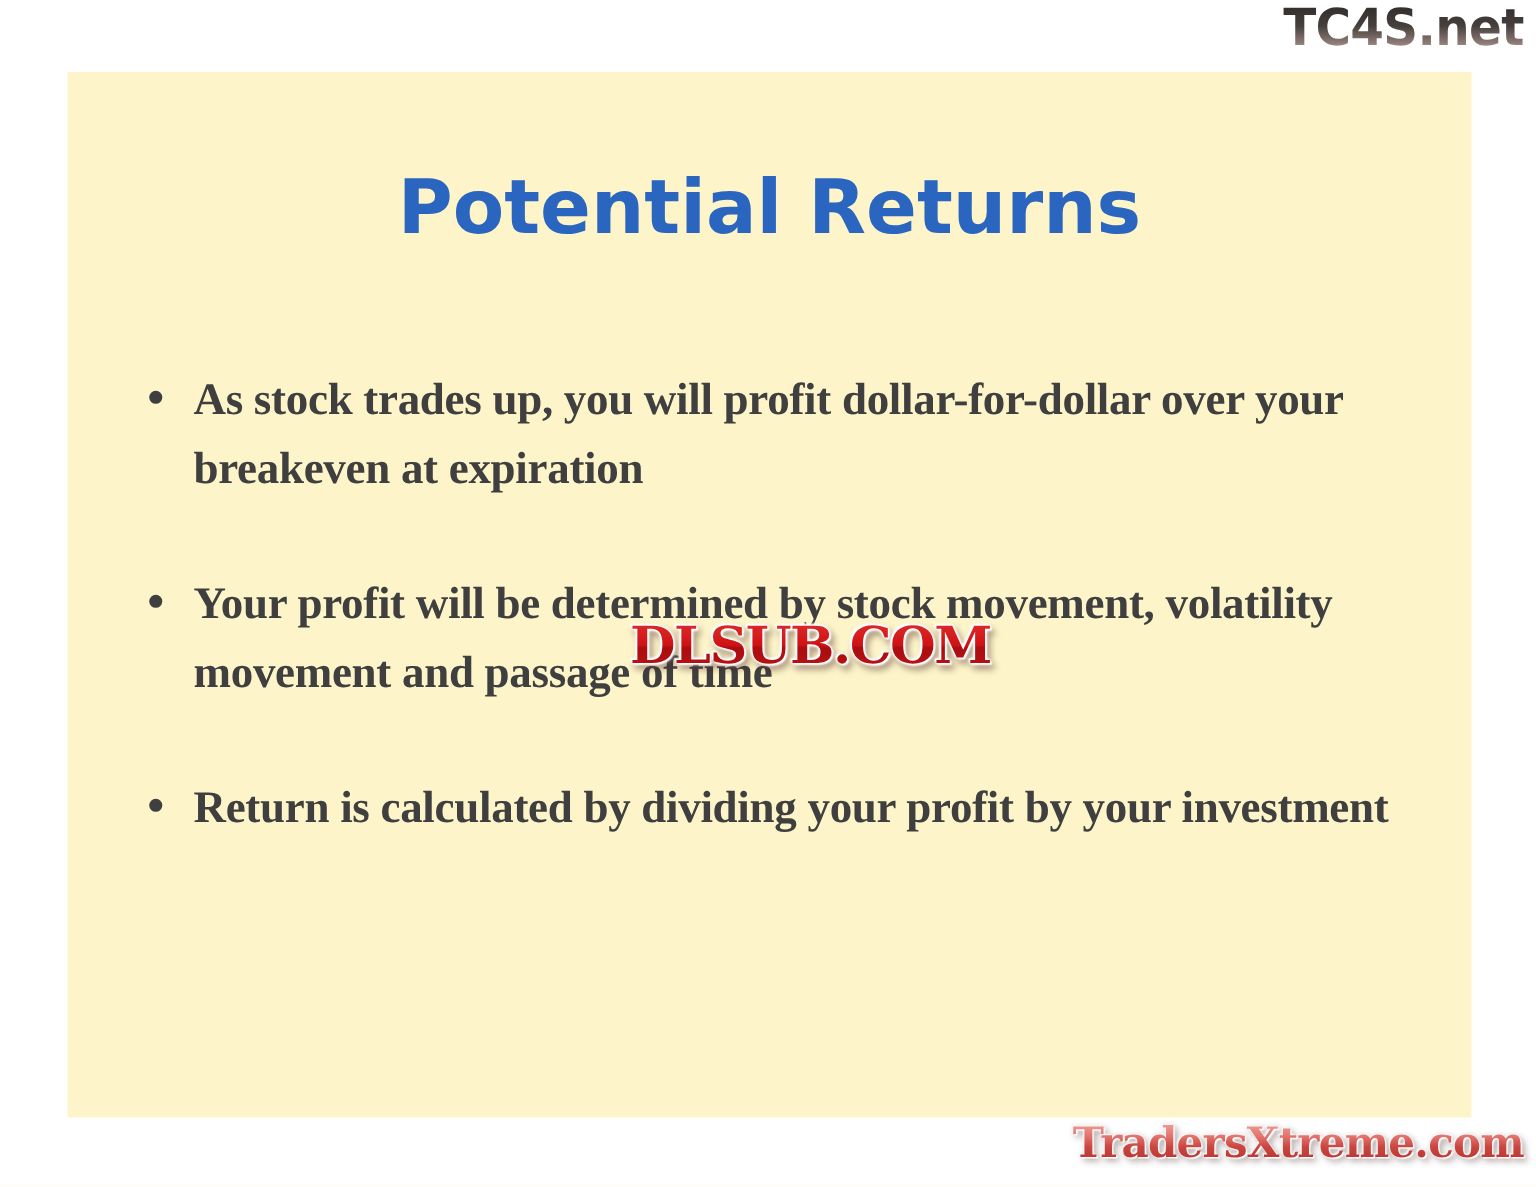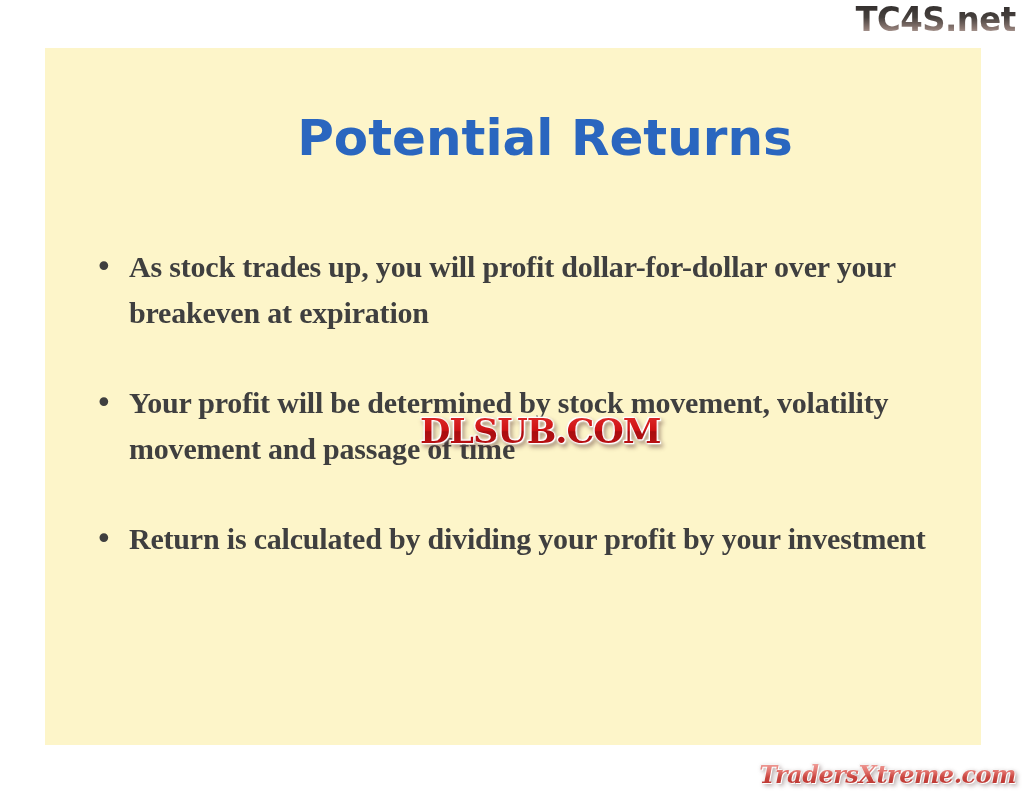--- a/index.html
+++ b/index.html
@@ -50,21 +50,20 @@
     top: 64px;
     left: 0;
     width: 100%;
     text-align: center;
     color: #2a66bf;
     font-family: "DejaVu Sans", sans-serif;
     font-size: 50px;
     font-weight: bold;
     letter-spacing: 0px;
     line-height: 1.05;
-    margin-left: 32px;
   }
 
   #bullet-list {
     position: absolute;
     top: 196px;
     left: 50px;
     width: 850px;
   }
 
   .bullet-item {
@@ -115,35 +114,34 @@
     white-space: nowrap;
     transform: scaleX(1.03);
     transform-origin: left top;
     z-index: 5;
   }
 
   
   #footer-logo {
     position: absolute;
     right: 8px;
-    bottom: 4px;
+    bottom: 15px;
     font-family: "DejaVu Serif", serif;
-    font-size: 24px;
+    font-size: 28px;
     font-weight: bold;
     letter-spacing: -0.5px;
     line-height: 1;
     background-image: linear-gradient(180deg, #f0a19c 0%, #e2726c 35%, #c9453f 60%, #b8322d 100%);
     -webkit-background-clip: text;
     background-clip: text;
     -webkit-text-fill-color: transparent;
     color: transparent;
     filter: drop-shadow(1px 1px 0 #ffffff) drop-shadow(-1px -1px 0 #f5f5f5)
             drop-shadow(2px 2px 2px rgba(90,60,60,0.40));
     white-space: nowrap;
-    font-style: italic;
   }
 </style>
 </head>
 <body>
 
 <div id="brand-logo">TC4S.net</div>
 
 <div id="slide-panel">
 
   <div id="slide-title">Potential Returns</div>

